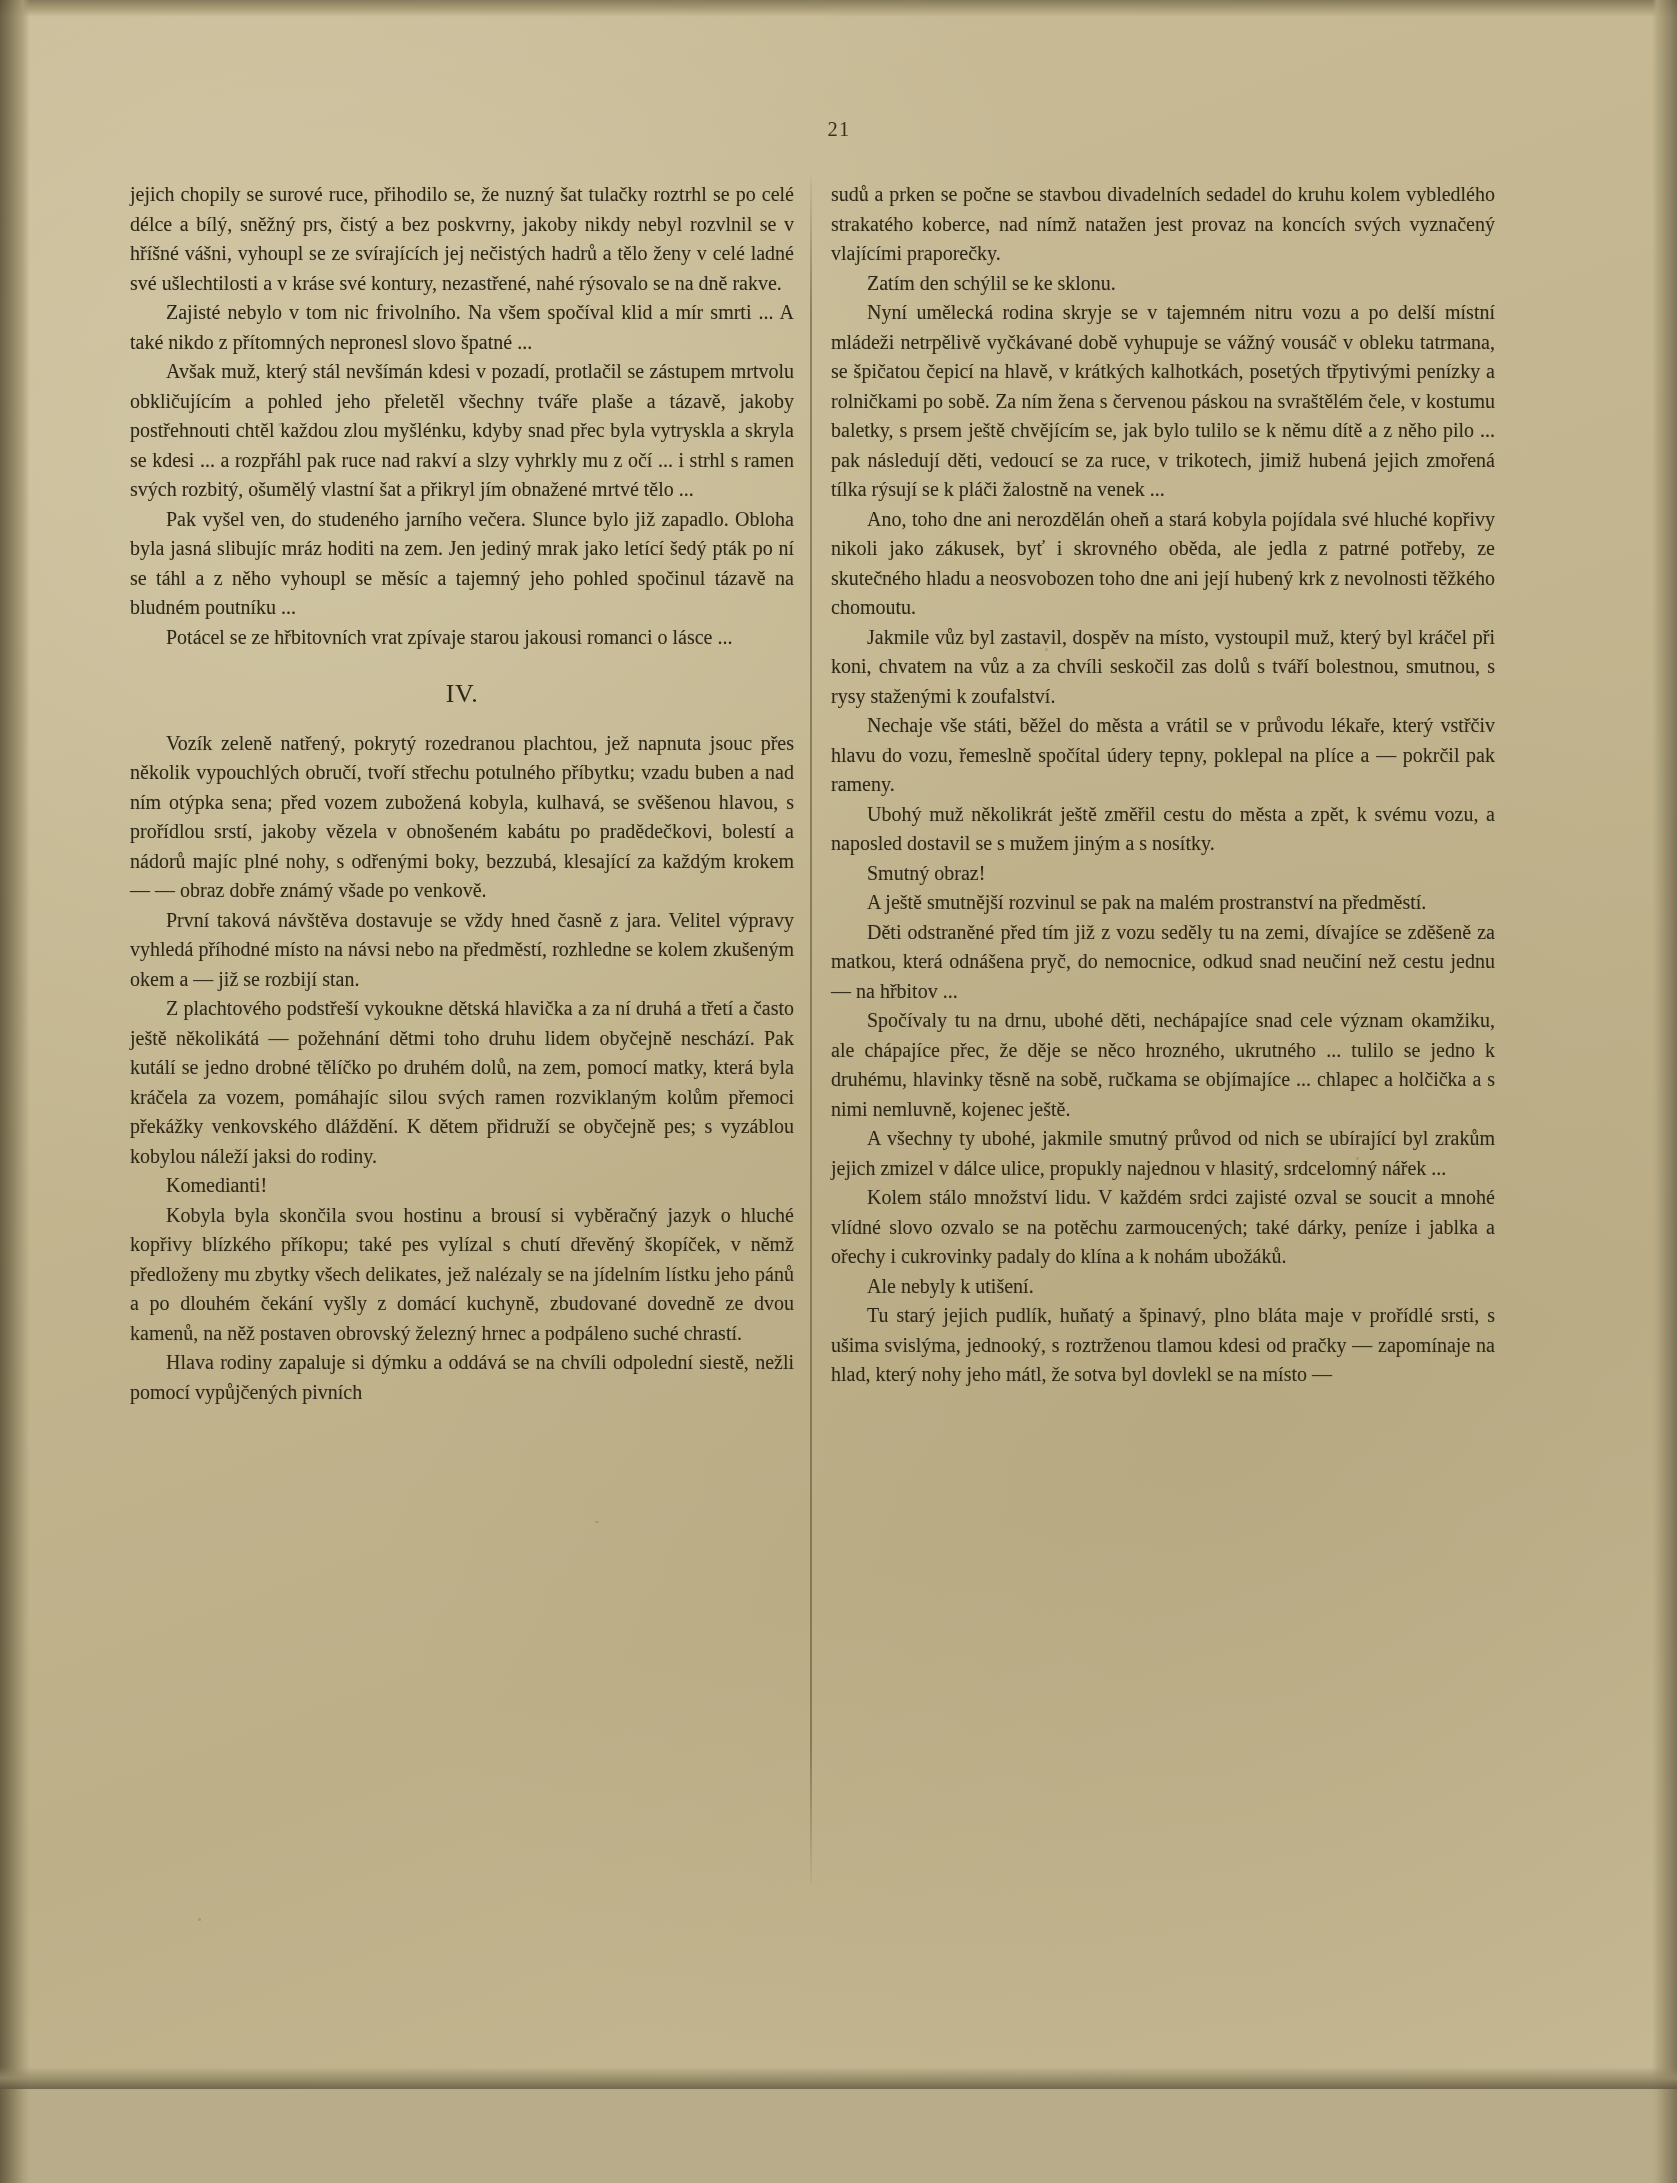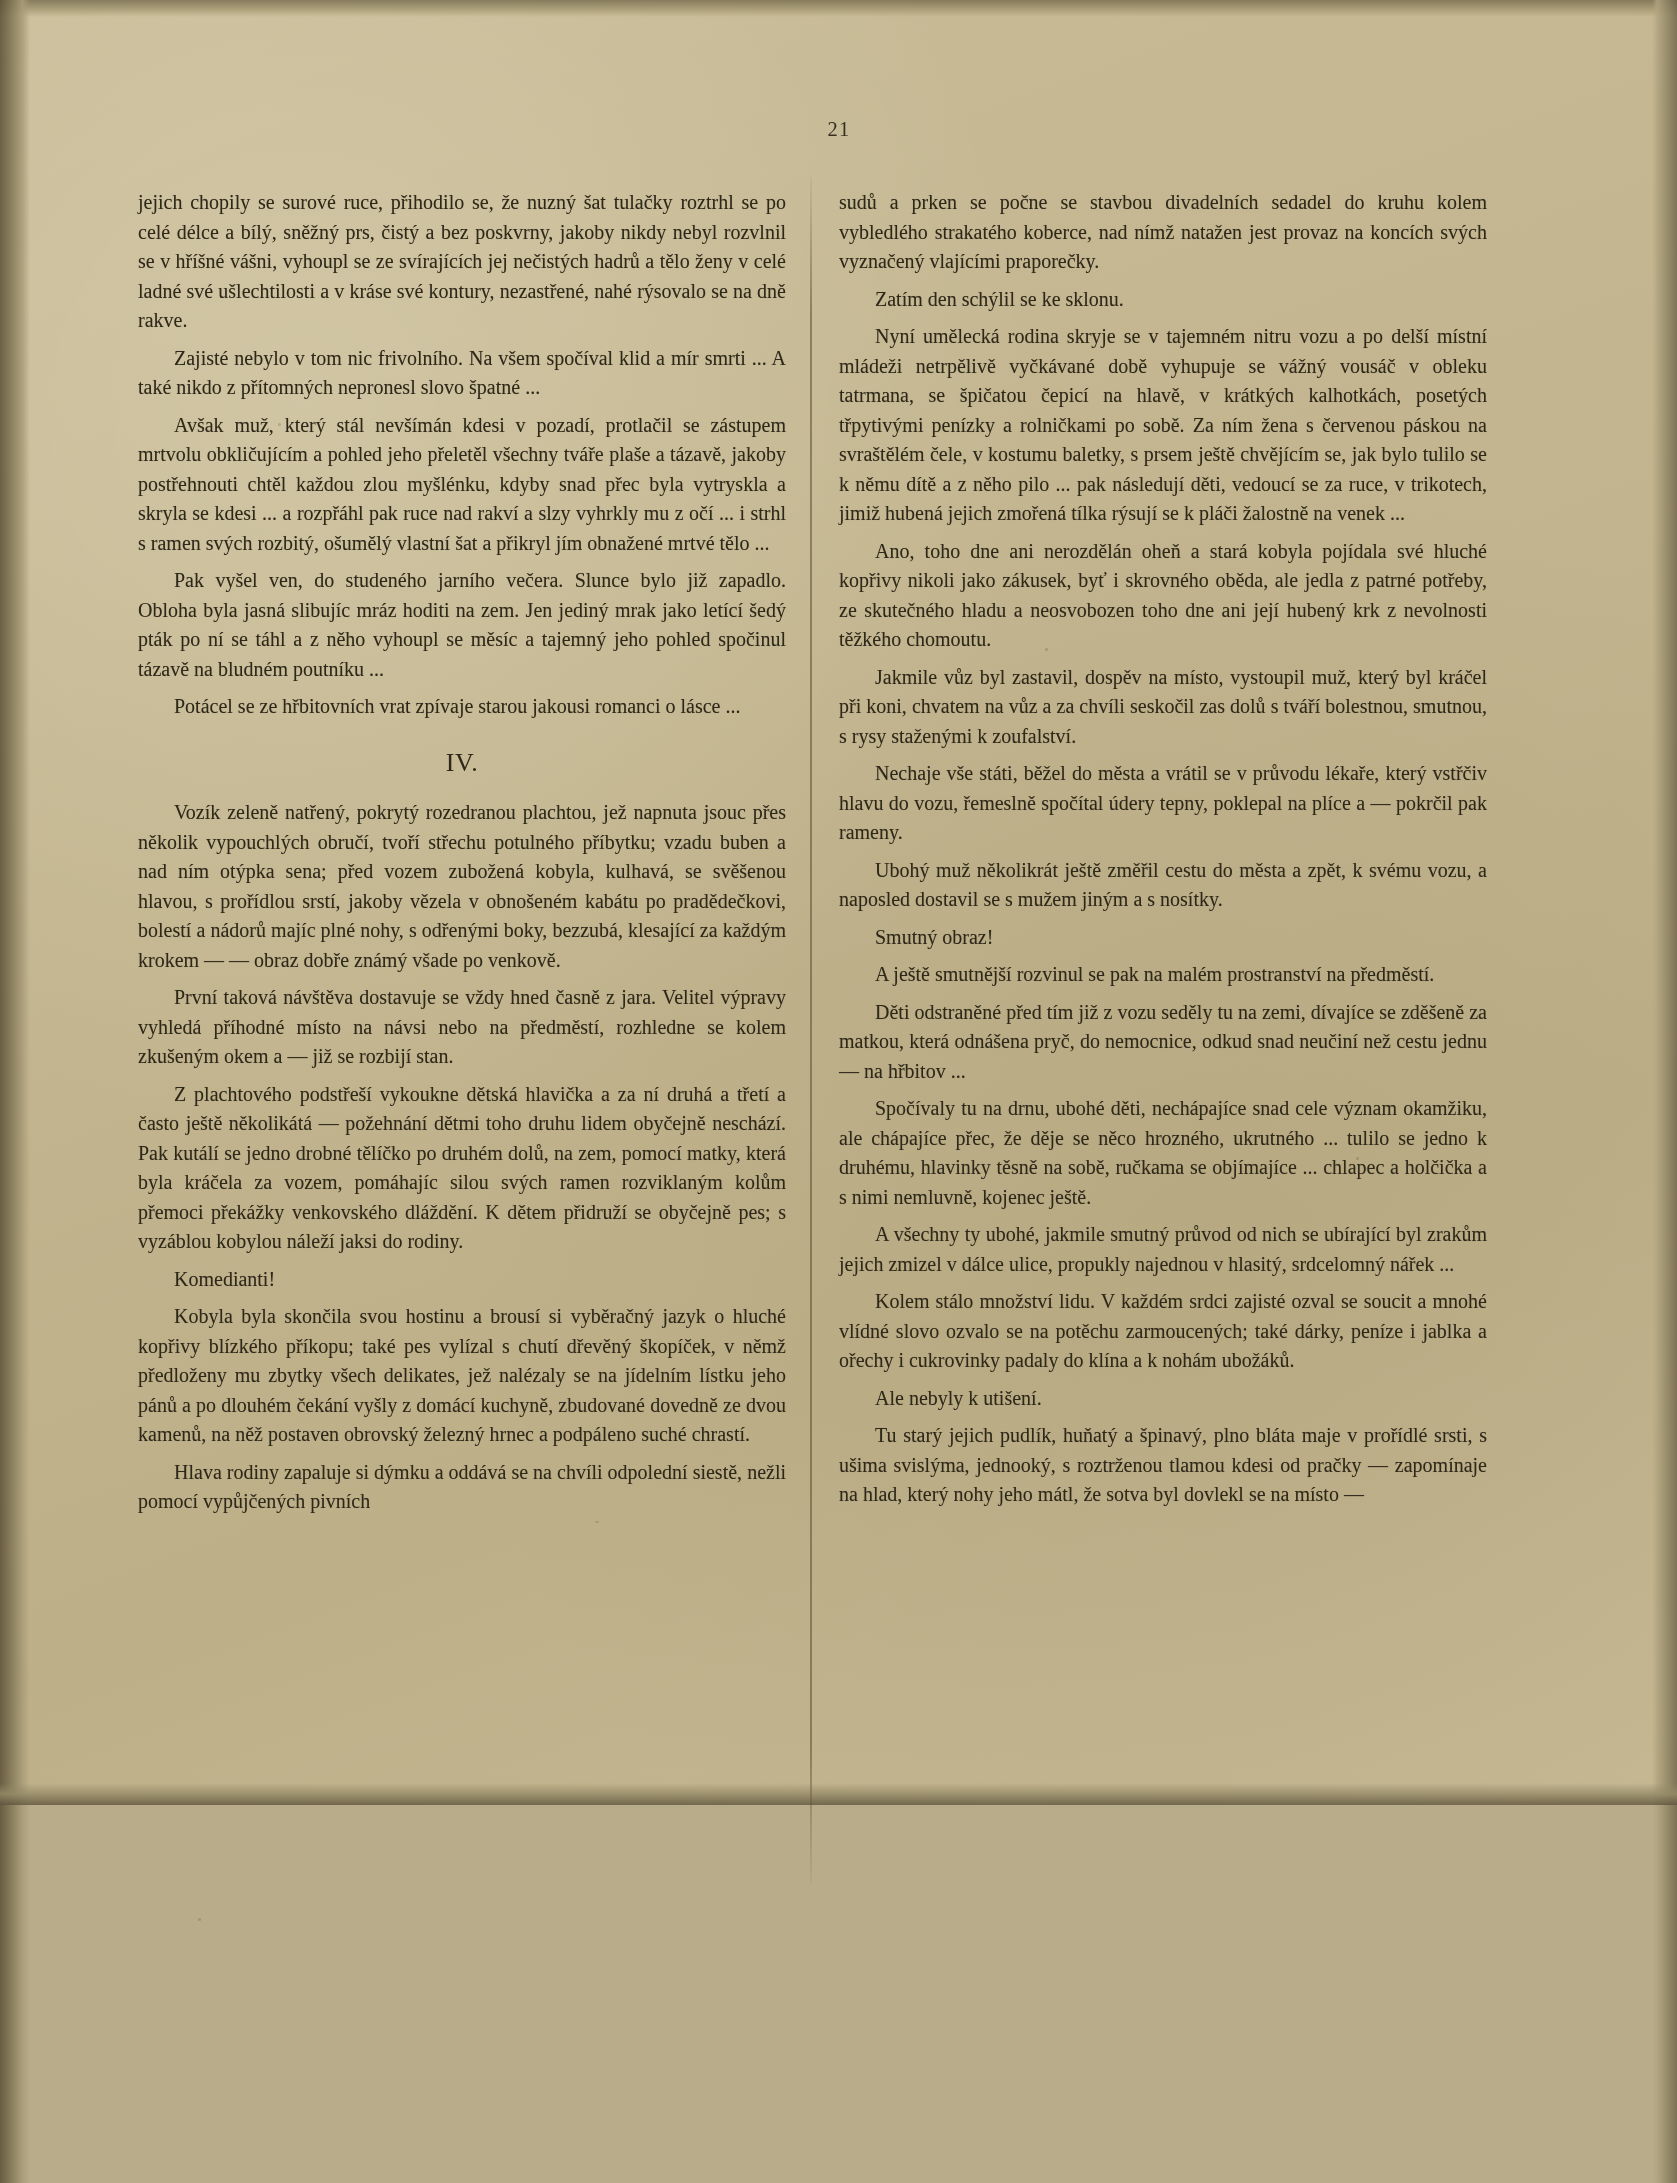--- a/index.html
+++ b/index.html
@@ -9,21 +9,21 @@
   }
   body {
     width: 1678px;
     height: 2183px;
     font-family: "Liberation Serif", serif;
     overflow: hidden;
   }
   .page {
     position: relative;
     width: 1678px;
-    height: 1805px;
+    height: 2089px;
     background: #c3b692;
     background-image:
       radial-gradient(circle at 18% 22%, rgba(255,250,230,0.20), rgba(255,250,230,0) 38%),
       radial-gradient(circle at 72% 68%, rgba(150,132,92,0.16), rgba(150,132,92,0) 45%),
       linear-gradient(160deg, #c9bc98 0%, #c2b58f 40%, #bdb089 70%, #c5b893 100%);
     box-sizing: border-box;
   }
   
   .edge-left {
     position: absolute; left: 0; top: 0; width: 30px; height: 2183px;
@@ -76,21 +76,21 @@
   .rule {
     position: absolute;
     top: 177px;
     left: 810px;
     width: 2px;
     height: 1706px;
     background: linear-gradient(to bottom, rgba(90,78,50,0.05), rgba(90,78,50,0.55) 8%, rgba(90,78,50,0.55) 92%, rgba(90,78,50,0.05));
   }
 
   p {
-    margin: 8px;
+    margin: 0;
     font-size: 20px;
     line-height: 29.5px;
     color: #2e2819;
     text-align: justify;
     text-justify: inter-word;
     hyphens: manual;
     text-shadow: 0 0 0.7px rgba(60,50,30,0.25);
   }
   p.ind { text-indent: 36px; }
   p.noind { text-indent: 0; }

